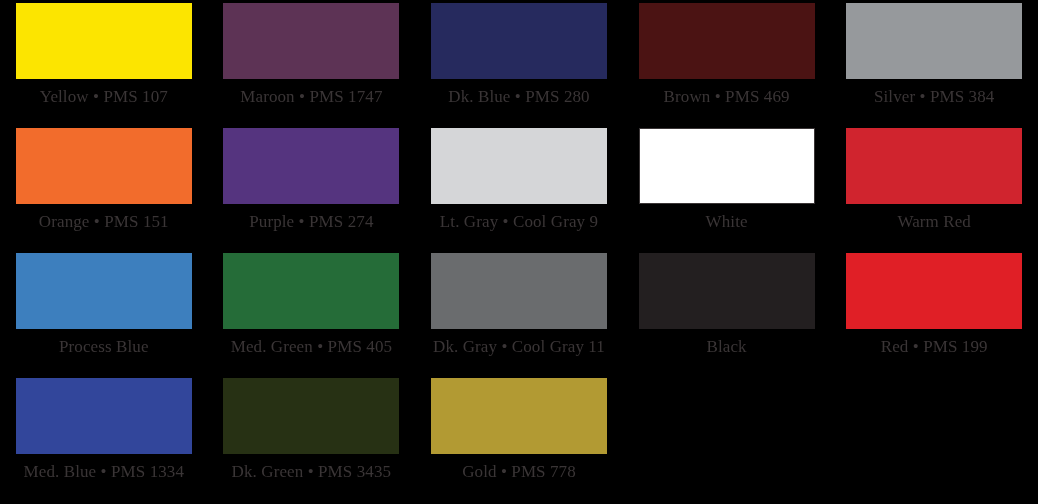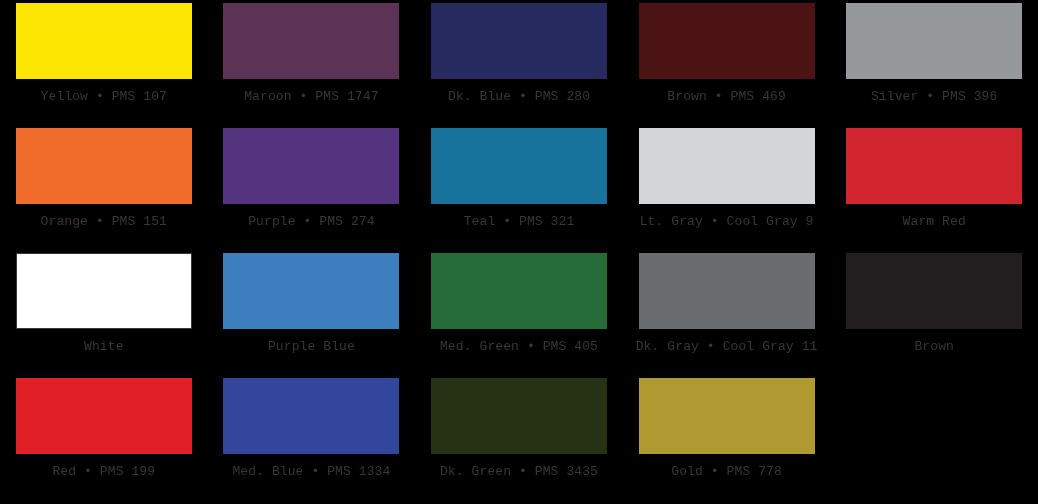--- a/index.html
+++ b/index.html
@@ -37,27 +37,27 @@
   }
   .swatch-chip {
     width: 176px;
     height: 76px;
     margin-top: 3px;
     box-sizing: border-box;
     display: block;
   }
   .swatch-label {
     margin-top: 10px;
-    font-size: 13px;
+    font-size: 17px;
     line-height: 16px;
     letter-spacing: 0.1px;
     color: #3a3536;
     text-align: center;
     white-space: nowrap;
-    font-family: Liberation Mono, monospace;
+    font-family: Liberation Serif, serif;
   }
 </style>
 </head>
 <body>
 
 <div id="palette-sheet">
   <div class="swatch-grid" id="swatch-grid">
       <div class="swatch-cell">
         <div class="swatch-chip" style="background: rgb(252, 229, 0);"></div>
         <div class="swatch-label">Yellow • PMS 107</div>
@@ -69,61 +69,57 @@
       <div class="swatch-cell">
         <div class="swatch-chip" style="background: rgb(38, 42, 94);"></div>
         <div class="swatch-label">Dk. Blue • PMS 280</div>
       </div>
       <div class="swatch-cell">
         <div class="swatch-chip" style="background: rgb(75, 19, 19);"></div>
         <div class="swatch-label">Brown • PMS 469</div>
       </div>
       <div class="swatch-cell">
         <div class="swatch-chip" style="background: rgb(150, 153, 156);"></div>
-        <div class="swatch-label">Silver • PMS 396</div>
+        <div class="swatch-label">Silver • PMS 384</div>
       </div>
       <div class="swatch-cell">
         <div class="swatch-chip" style="background: rgb(242, 108, 44);"></div>
         <div class="swatch-label">Orange • PMS 151</div>
       </div>
       <div class="swatch-cell">
         <div class="swatch-chip" style="background: rgb(85, 52, 127);"></div>
         <div class="swatch-label">Purple • PMS 274</div>
       </div>
       <div class="swatch-cell">
-        <div class="swatch-chip" style="background: rgb(23, 115, 155);"></div>
-        <div class="swatch-label">Teal • PMS 321</div>
+        <div class="swatch-chip" style="background: rgb(213, 214, 216);"></div>
+        <div class="swatch-label">Lt. Gray • Cool Gray 9</div>
       </div>
       <div class="swatch-cell">
-        <div class="swatch-chip" style="background: rgb(213, 214, 216);"></div>
-        <div class="swatch-label">Lt. Gray • Cool Gray 9</div>
+        <div class="swatch-chip" style="background: rgb(255, 255, 255); border: 1px solid rgb(58, 53, 54);"></div>
+        <div class="swatch-label">White</div>
       </div>
       <div class="swatch-cell">
         <div class="swatch-chip" style="background: rgb(208, 36, 46);"></div>
         <div class="swatch-label">Warm Red</div>
       </div>
       <div class="swatch-cell">
-        <div class="swatch-chip" style="background: rgb(255, 255, 255); border: 1px solid rgb(58, 53, 54);"></div>
-        <div class="swatch-label">White</div>
-      </div>
-      <div class="swatch-cell">
         <div class="swatch-chip" style="background: rgb(61, 127, 190);"></div>
-        <div class="swatch-label">Purple Blue</div>
+        <div class="swatch-label">Process Blue</div>
       </div>
       <div class="swatch-cell">
         <div class="swatch-chip" style="background: rgb(37, 108, 56);"></div>
         <div class="swatch-label">Med. Green • PMS 405</div>
       </div>
       <div class="swatch-cell">
         <div class="swatch-chip" style="background: rgb(106, 108, 110);"></div>
         <div class="swatch-label">Dk. Gray • Cool Gray 11</div>
       </div>
       <div class="swatch-cell">
         <div class="swatch-chip" style="background: rgb(35, 31, 32);"></div>
-        <div class="swatch-label">Brown</div>
+        <div class="swatch-label">Black</div>
       </div>
       <div class="swatch-cell">
         <div class="swatch-chip" style="background: rgb(224, 31, 38);"></div>
         <div class="swatch-label">Red • PMS 199</div>
       </div>
       <div class="swatch-cell">
         <div class="swatch-chip" style="background: rgb(50, 70, 155);"></div>
         <div class="swatch-label">Med. Blue • PMS 1334</div>
       </div>
       <div class="swatch-cell">

